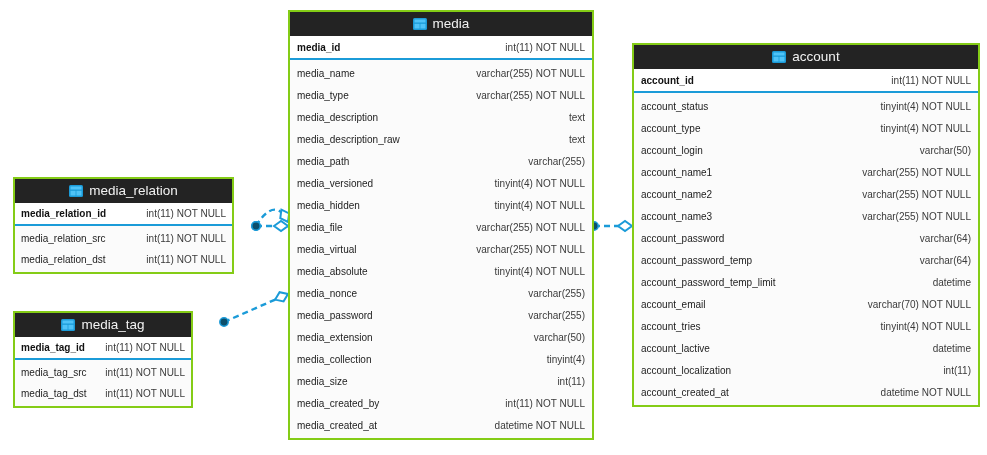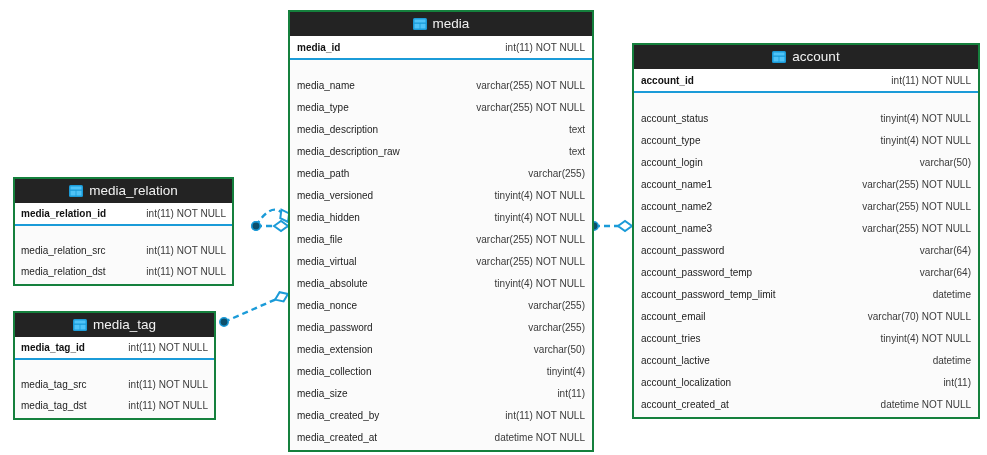--- a/index.html
+++ b/index.html
@@ -23,21 +23,21 @@
   .conn-layer {
     position: absolute;
     left: 0; top: 0;
     width: 987px;
     height: 455px;
     pointer-events: none;
   }
   .entity {
     position: absolute;
     box-sizing: border-box;
-    border: 2px solid #15803d;
+    border: 2px solid #84cc16;
     background: #fbfbfb;
     overflow: hidden;
   }
   .entity-title {
     background: #232323;
     color: #f2f2f2;
     font-size: 13.5px;
     text-align: center;
     padding: 4px 6px 5px 6px;
     line-height: 15px;
@@ -67,21 +67,21 @@
     align-items: baseline;
     justify-content: space-between;
     font-size: 10px;
     line-height: 15px;
     padding: 3.5px 7px 3.5px 7px;
     white-space: nowrap;
     gap: 10px;
   }
   .body-rows {
     background: #fbfbfb;
-    padding-top: 14px;
+    padding-top: 2px;
     padding-bottom: 2px;
   }
   .col-name {
     color: #1c1c1c;
     text-align: left;
   }
   .col-type {
     color: #3a3a3a;
     text-align: right;
     flex: 0 0 auto;
@@ -294,21 +294,21 @@
         <div class="row">
           <span class="col-name">media_relation_src</span>
           <span class="col-type">int(11) NOT NULL</span>
         </div>
         <div class="row">
           <span class="col-name">media_relation_dst</span>
           <span class="col-type">int(11) NOT NULL</span>
         </div>
       </div>
     </div>
-    <div class="entity compact" style="left: 13px; top: 311px; width: 203px;">
+    <div class="entity compact" style="left: 13px; top: 311px; width: 180px;">
       <div class="entity-title">
         <span class="tbl-icon"><svg width="14" height="12" viewBox="0 0 14 12">
             <rect x="0" y="0" width="14" height="12" rx="1.5" fill="#1b9bd8"></rect>
             <rect x="1.5" y="1.5" width="11" height="3" fill="#4fc3f7"></rect>
             <rect x="1.5" y="5.8" width="5.1" height="4.7" fill="#4fc3f7"></rect>
             <rect x="7.4" y="5.8" width="5.1" height="4.7" fill="#4fc3f7"></rect>
           </svg></span>
         <span>media_tag</span>
       </div>
       <div class="row pk-row">

